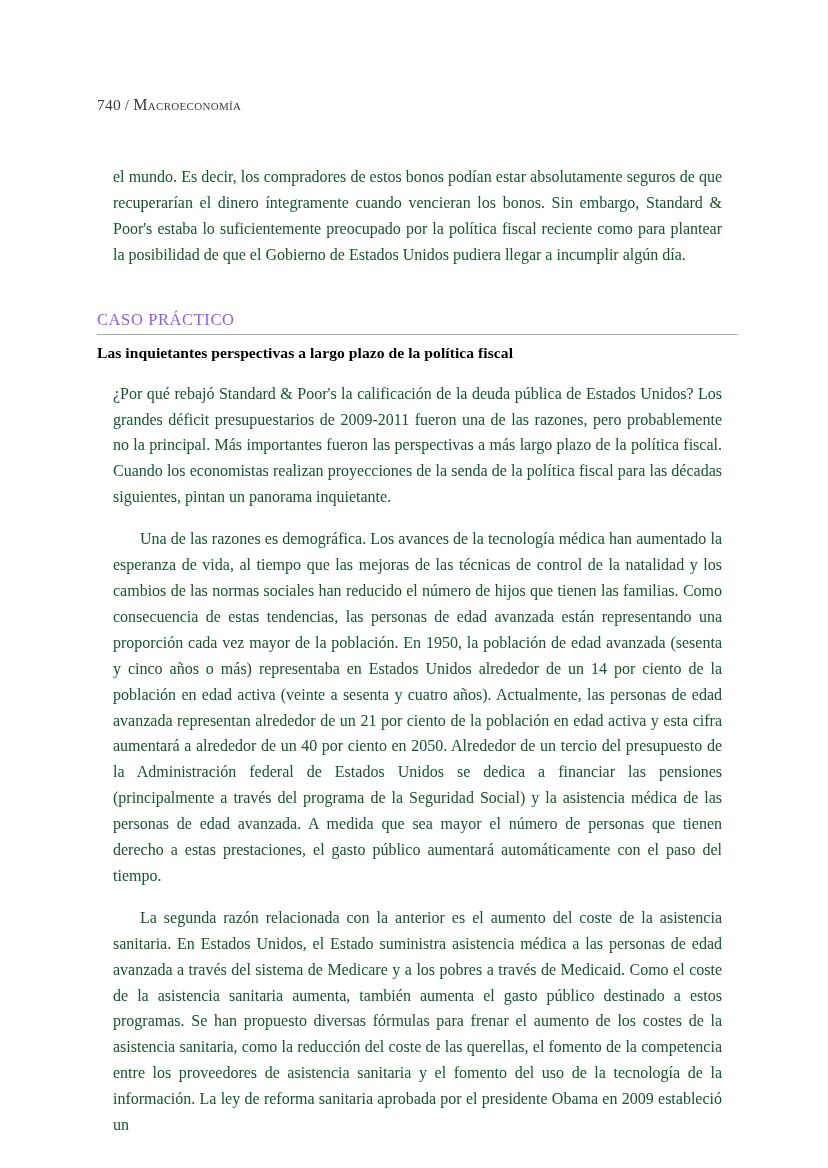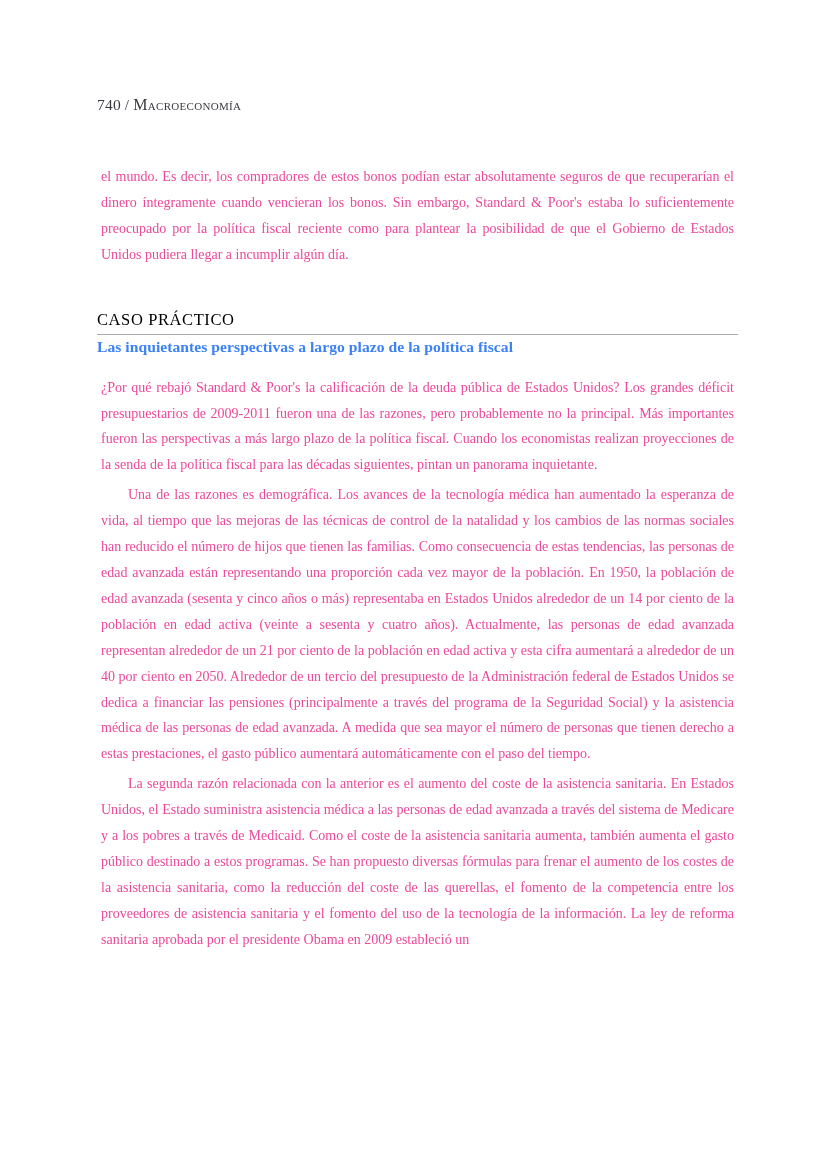--- a/index.html
+++ b/index.html
@@ -45,58 +45,58 @@
     padding: 0 4px;
   }
   .running-head .book-title {
     font-variant: small-caps;
     font-size: 16px;
     letter-spacing: 0.3px;
   }
 
   
   p.body {
-    margin: 4px;
-    font-size: 14px;
+    margin: 16px;
+    font-size: 16px;
     line-height: 25.9px;
     text-align: justify;
     text-justify: inter-word;
     hyphens: manual;
-    color: #ec4899;
+    color: #14532d;
   }
   p.body + p.body {
     margin-top: 0;
   }
   p.body.indent {
     text-indent: 27px;
   }
 
   
   .case-block {
     margin-top: 42px;
   }
   .case-label {
     font-size: 16.5px;
     letter-spacing: 0.6px;
-    color: #000000;
+    color: #8b5cf6;
     margin: 0 0 4px 0;
     white-space: nowrap;
   }
   .case-rule {
     height: 0;
     border: 0;
     border-top: 1.4px solid #a9a9ae;
     margin: 0;
     width: 100%;
   }
   .case-title {
     font-size: 15.6px;
     font-weight: bold;
-    color: #3b82f6;
-    margin: 3px 0 0 0;
+    color: #000000;
+    margin: 9px 0 0 0;
     letter-spacing: 0.05px;
   }
   .case-body {
     margin-top: 19px;
   }
 </style>
 </head>
 <body>
 
 <div class="page">

